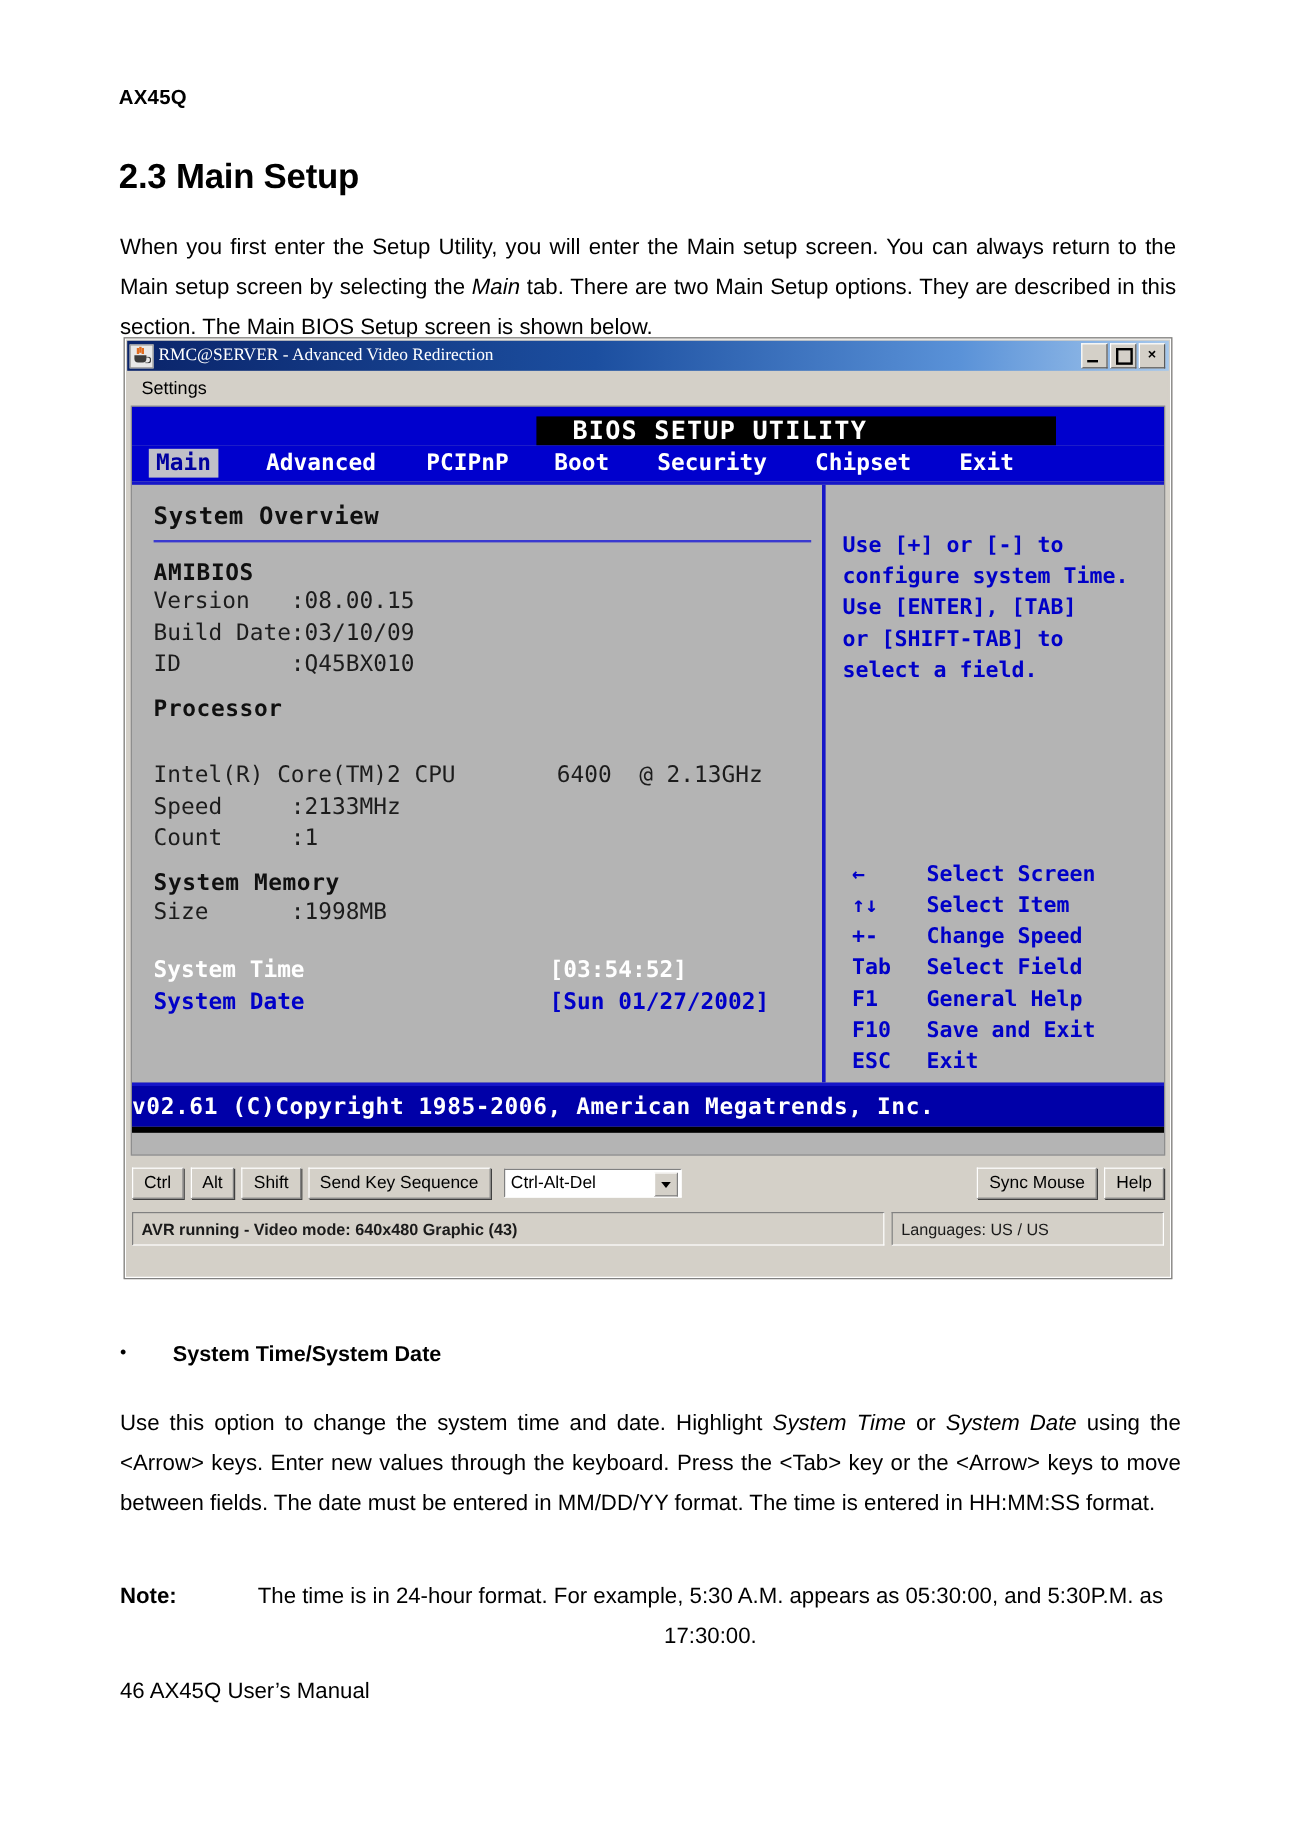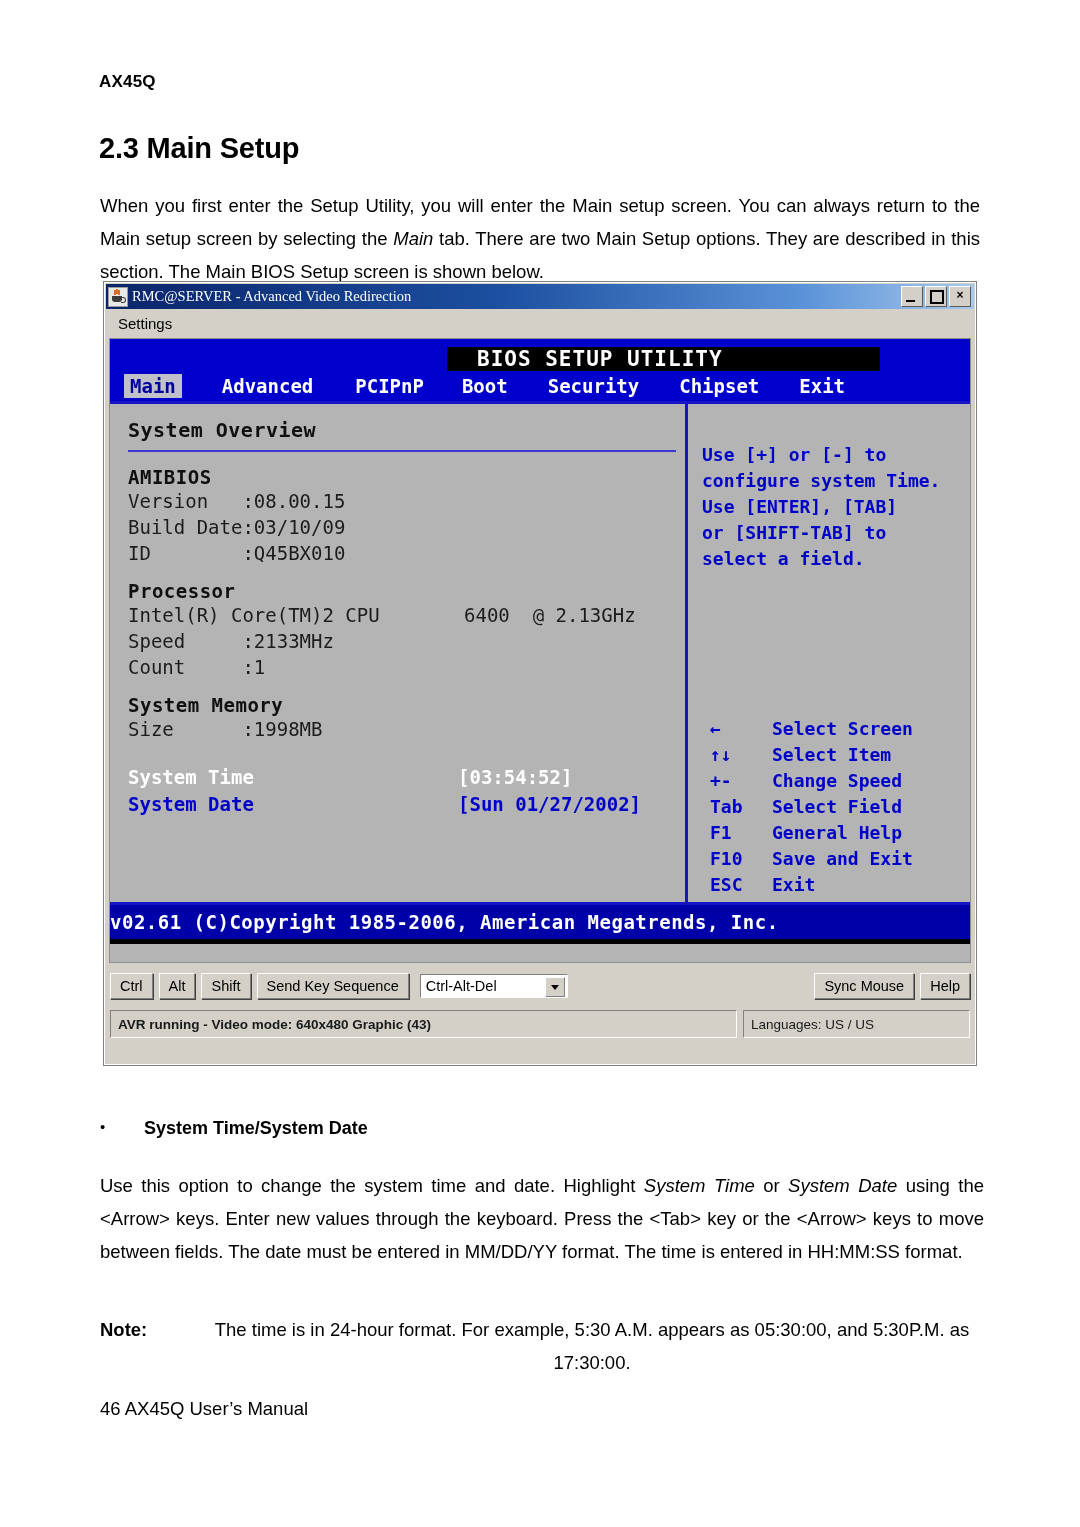--- a/index.html
+++ b/index.html
@@ -314,20 +314,21 @@
     color: #1c1c1c;
     line-height: 26px;
     white-space: pre;
   }
   .kv .k { display: inline-block; }
   .cpu-line {
     font-size: 19px;
     color: #1c1c1c;
     line-height: 26px;
     white-space: pre;
+    margin-top: 31px;
   }
   .spacer-20 { height: 22px; }
 
   .time-row {
     display: flex;
     font-size: 19px;
     line-height: 27px;
     font-weight: bold;
   }
   .time-row .label { width: 330px; }

